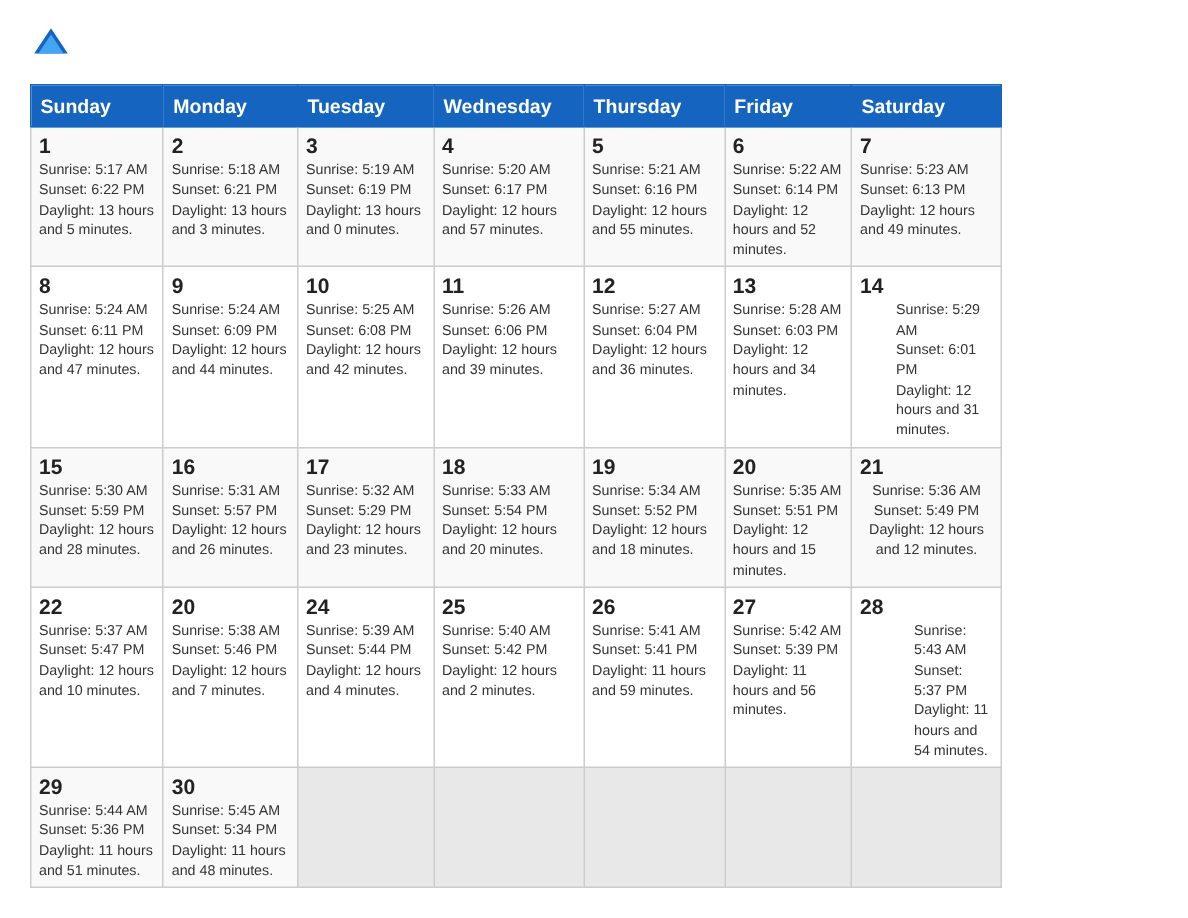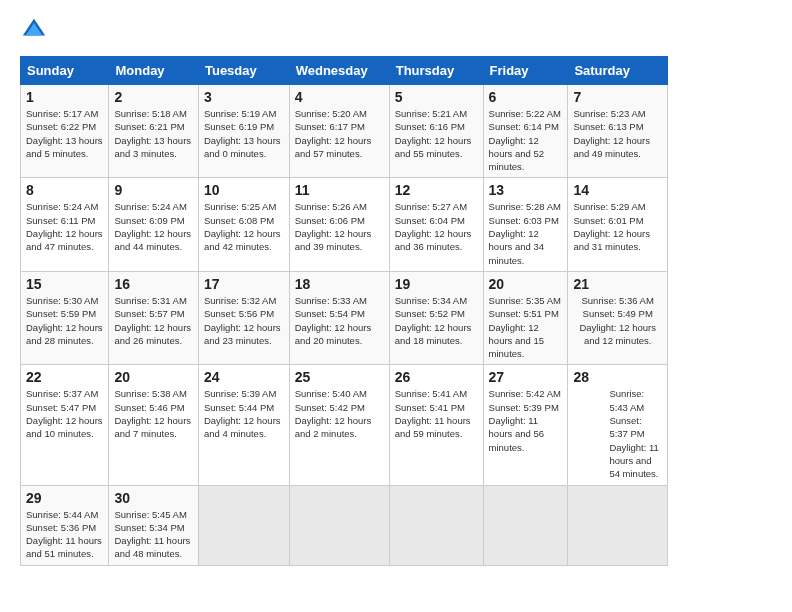--- a/index.html
+++ b/index.html
@@ -203,42 +203,42 @@
 Daylight: 12 hours and 36 minutes.</div>
           </td>
           <td>
             <span class="day-num">13</span>
             <div class="day-info" style="white-space: pre-line;">Sunrise: 5:28 AM
 Sunset: 6:03 PM
 Daylight: 12 hours and 34 minutes.</div>
           </td>
           <td>
             <span class="day-num">14</span>
-            <div class="day-info" style="white-space: pre-line;">Sunrise: 5:29 AM
+            <div class="day-info" style="white-space: pre-line; margin-left: 24px;">Sunrise: 5:29 AM
 Sunset: 6:01 PM
 Daylight: 12 hours and 31 minutes.</div>
           </td>
         </tr>
         <tr>
           <td>
             <span class="day-num">15</span>
             <div class="day-info" style="white-space: pre-line;">Sunrise: 5:30 AM
 Sunset: 5:59 PM
 Daylight: 12 hours and 28 minutes.</div>
           </td>
           <td>
             <span class="day-num">16</span>
             <div class="day-info" style="white-space: pre-line;">Sunrise: 5:31 AM
 Sunset: 5:57 PM
 Daylight: 12 hours and 26 minutes.</div>
           </td>
           <td>
             <span class="day-num">17</span>
             <div class="day-info" style="white-space: pre-line;">Sunrise: 5:32 AM
-Sunset: 5:56 PM
+Sunset: 5:29 PM
 Daylight: 12 hours and 23 minutes.</div>
           </td>
           <td>
             <span class="day-num">18</span>
             <div class="day-info" style="white-space: pre-line;">Sunrise: 5:33 AM
 Sunset: 5:54 PM
 Daylight: 12 hours and 20 minutes.</div>
           </td>
           <td>
             <span class="day-num">19</span>

